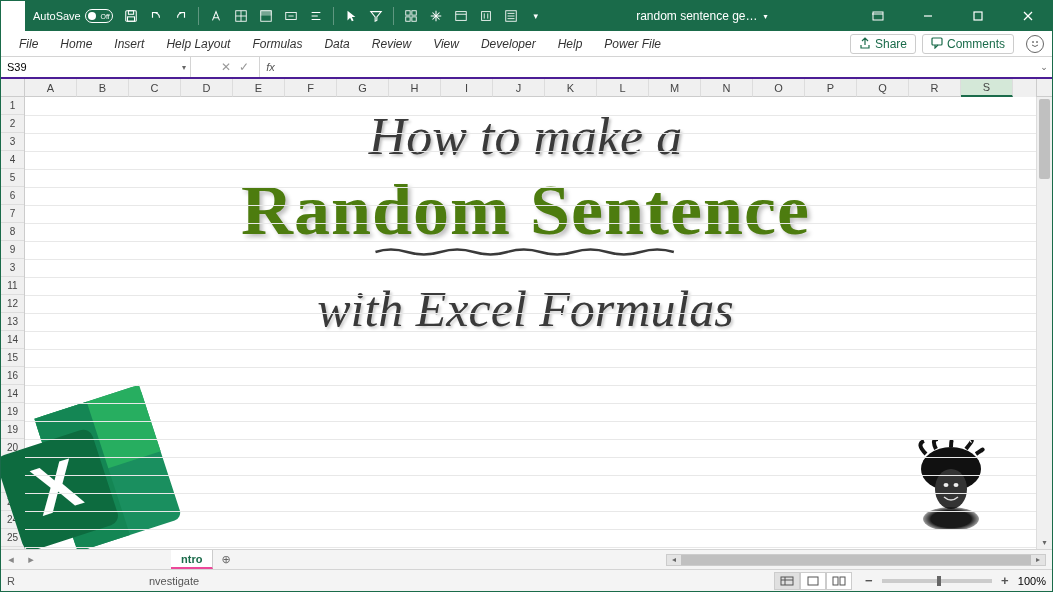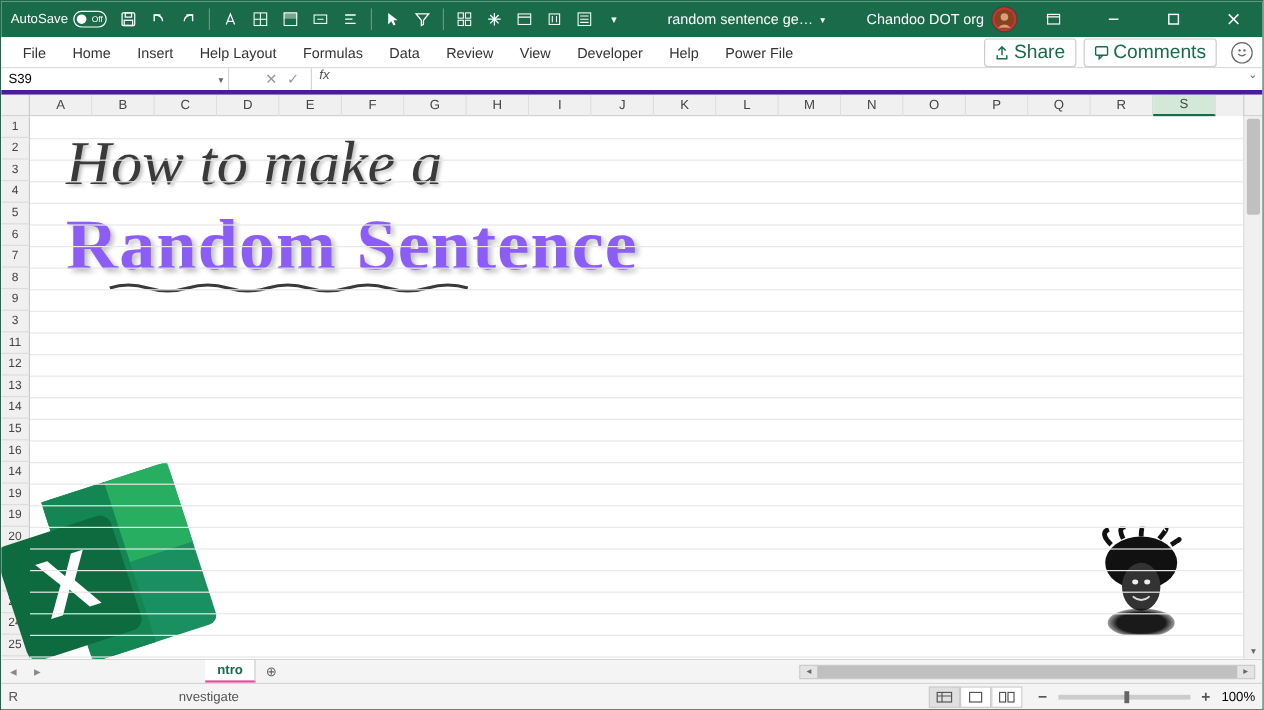--- a/index.html
+++ b/index.html
@@ -16,20 +16,21 @@
     }
     
     .titlebar {
       background: #1a6b4a;
       height: 30px;
       display: flex;
       align-items: center;
       color: #fff;
       gap: 4px;
       padding: 0 4px;
+      margin-left: 24px;
     }
     .autosave {
       display: flex; align-items: center; gap: 4px;
       font-size: 11px; padding: 0 4px;
     }
     .toggle {
       width: 28px; height: 14px; border: 1px solid #fff; border-radius: 8px;
       display: flex; align-items: center; padding: 0 2px;
       font-size: 7px; color: #fff; justify-content: space-between;
     }
@@ -43,27 +44,27 @@
     .user { display: flex; align-items: center; gap: 6px; font-size: 12px; }
     .avatar { width: 22px; height: 22px; border-radius: 50%; background: #c0392b; border: 1px solid #444; display: flex; align-items: center; justify-content: center; font-size: 10px;}
     .win-btn { width: 40px; height: 28px; display: flex; align-items: center; justify-content: center; cursor: pointer; }
     .win-btn svg { width: 12px; height: 12px; }
     
     .ribbon-tabs {
       background: #fff; border-bottom: 1px solid #d4d4d4;
       height: 26px; display: flex; align-items: center; padding: 0 8px;
       font-size: 12px; color: #333; gap: 2px;
     }
-    .rtab { padding: 0 10px; height: 26px; display: flex; align-items: center; cursor: pointer; }
+    .rtab { padding: 0 10px; height: 26px; display: flex; align-items: center; cursor: pointer; font-style: italic; }
     .ribbon-right { margin-left: auto; display: flex; gap: 6px; align-items: center; }
-    .share-btn, .comments-btn { border: 1px solid #ccc; padding: 2px 8px; border-radius: 3px; display: flex; gap: 4px; align-items: center; cursor: pointer; color: #1a6b4a; font-size: 16px;}
+    .share-btn, .comments-btn { border: 1px solid #ccc; padding: 2px 8px; border-radius: 3px; display: flex; gap: 4px; cursor: pointer; color: #1a6b4a; font-size: 12px;}
     .smiley { width: 18px; height: 18px; border: 1.5px solid #666; border-radius: 50%; display:flex; align-items:center; justify-content:center; margin-left: 6px; cursor:pointer;}
     
     .formula-bar {
-      display: flex; height: 22px; border-bottom: 4px solid #4c1d95; background: #fff;
+      display: flex; align-items: center; height: 22px; border-bottom: 2px solid #4c1d95; background: #fff;
     }
     .name-box { width: 190px; border-right: 1px solid #d4d4d4; height: 100%; display: flex; align-items: center; padding: 0 6px; font-size: 11px; position: relative;}
     .name-box-dd { position: absolute; right: 4px; font-size: 8px; color: #666;}
     .fb-icons { display: flex; gap: 8px; padding: 0 10px; color: #999; border-right: 1px solid #d4d4d4; height: 100%; align-items: center;}
     .fx { font-style: italic; font-size: 11px; color: #555; padding: 0 6px;}
     .formula-input { flex: 1; border: none; outline: none; padding: 0 6px; font-size: 11px;}
     .fb-expand { width: 16px; color: #666; text-align: center; cursor: pointer; font-size: 9px;}
     
     .grid-area { flex: 1; display: flex; flex-direction: column; position: relative; overflow: hidden; background: #fff;}
     .col-headers { display: flex; height: 18px; background: #f0f0f0;}
@@ -74,23 +75,23 @@
     .grid-body { flex: 1; display: flex; position: relative;}
     .row-headers { width: 24px; background: #f0f0f0; border-right: 1px solid #ccc;}
     .rh { height: 18px; text-align: center; font-size: 10px; color: #444; border-bottom: 1px solid #ddd; display:flex; align-items:center; justify-content:center; cursor:pointer;}
     .cells { flex: 1; position: relative; background: #fff;}
     .gridline-h { position: absolute; left: 0; right: 0; height: 1px; background: #e8e8e8;}
     .vscroll { width: 16px; background: #f0f0f0; border-left: 1px solid #ddd; position: relative;}
     .vscroll-thumb { position: absolute; top: 2px; left: 2px; right: 2px; height: 80px; background: #c0c0c0; border-radius: 2px;}
     .vscroll-up, .vscroll-down { position: absolute; left: 0; right: 0; height: 14px; display:flex; align-items:center; justify-content:center; font-size:8px; color:#666;}
     .vscroll-up{top:0;} .vscroll-down{bottom:0;}
     
-    .content { position: absolute; left: 30px; top: 10px; right: 40px;}
+    .content { position: absolute; left: 30px; top: 10px; right: 40px; text-align: center;}
     .line1 { font-family: "Brush Script MT", cursive; font-size: 52px; color: #3a3a3a; font-style: italic; text-shadow: 2px 2px 3px rgba(0,0,0,0.25);}
-    .line2 { font-family: Georgia, "Times New Roman", serif; font-size: 60px; font-weight: bold; color: #8b5cf6; letter-spacing: 1px; text-shadow: 3px 3px 4px rgba(0,0,0,0.25); line-height:1; margin-top: 8px;}
+    .line2 { font-family: Georgia, "Times New Roman", serif; font-size: 72px; font-weight: bold; color: #4d7c0f; letter-spacing: 1px; text-shadow: 3px 3px 4px rgba(0,0,0,0.25); line-height:1; margin-top: 8px;}
     .underline-squiggle { width: 370px; height: 10px; margin-top: -4px; margin-left: 4px;}
     .line3 { font-family: "Brush Script MT", cursive; font-size: 50px; color: #3a3a3a; font-style: italic; text-shadow: 2px 2px 3px rgba(0,0,0,0.2); margin-top: 20px;}
     
     .excel-icon { position: absolute; left: -40px; bottom: -30px; transform: rotate(-18deg);}
     
     .pic { position: absolute; right: 40px; bottom: 20px; width: 90px; height: 90px;}
     
     .sheet-bar { height: 20px; background: #f4f4f4; border-top: 1px solid #d4d4d4; display: flex; align-items: center; font-size: 11px;}
     .sheet-nav { width: 40px; display: flex; justify-content: space-around; color: #888;}
     .sheet-tab { padding: 0 10px; height: 100%; display:flex; align-items:center; border-right: 1px solid #ccc; cursor:pointer; background:#fff;}
@@ -223,30 +224,20 @@
           <line x1="4" y1="11" x2="12" y2="11"></line>
         </svg>
       </div>
     <div class="qat-btn" style="font-size:9px;">▾</div>
   </div>
   <div class="title-center">
     <span>random sentence ge…</span>
     <span style="font-size:8px;">▾</span>
   </div>
   <div class="title-right">
-    <div class="user">
-      <span>Chandoo DOT org</span>
-      <div class="avatar">
-        <svg viewBox="0 0 20 20" width="18" height="18">
-            <circle cx="10" cy="10" r="9" fill="#8b4020"></circle>
-            <circle cx="10" cy="8" r="3.5" fill="#d4a074"></circle>
-            <path d="M4 18 Q10 12 16 18" fill="#d4a074"></path>
-          </svg>
-      </div>
-    </div>
     <div class="win-btn">
         <svg viewBox="0 0 12 12" stroke="#fff" fill="none" stroke-width="1">
           <rect x="1" y="2" width="10" height="8"></rect>
           <line x="1" y1="4" x2="11" y2="4"></line>
         </svg>
       </div>
     <div class="win-btn">
         <svg viewBox="0 0 12 12" stroke="#fff" stroke-width="1.2">
           <line x1="2" y1="6" x2="10" y2="6"></line>
         </svg>
@@ -371,20 +362,21 @@
         <div class="rh">25</div>
       </div>
     <div class="cells" id="cells">
 
       <div class="content">
         <div class="line1">How to make a</div>
         <div class="line2">Random Sentence</div>
         <svg class="underline-squiggle" viewBox="0 0 370 12">
             <path d="M2 6 Q 20 0 40 6 T 80 6 T 120 6 T 160 6 T 200 6 T 240 6 T 280 6 T 320 6 T 360 6" stroke="#3a3a3a" stroke-width="3" fill="none"></path>
           </svg>
+        <div class="line3">with Excel Formulas</div>
       </div>
       <div class="excel-icon">
         <svg width="200" height="200" viewBox="0 0 200 200">
           <rect x="70" y="30" width="110" height="140" rx="8" fill="#1a8f5f"></rect>
           <rect x="70" y="30" width="110" height="70" fill="#27ae60"></rect>
           <rect x="70" y="30" width="55" height="140" fill="#148654"></rect>
           <rect x="20" y="55" width="100" height="100" rx="10" fill="#0d6b3f"></rect>
           <text x="70" y="125" font-size="68" font-weight="bold" fill="#fff" text-anchor="middle" font-family="Arial">X</text>
         </svg>
       </div>

